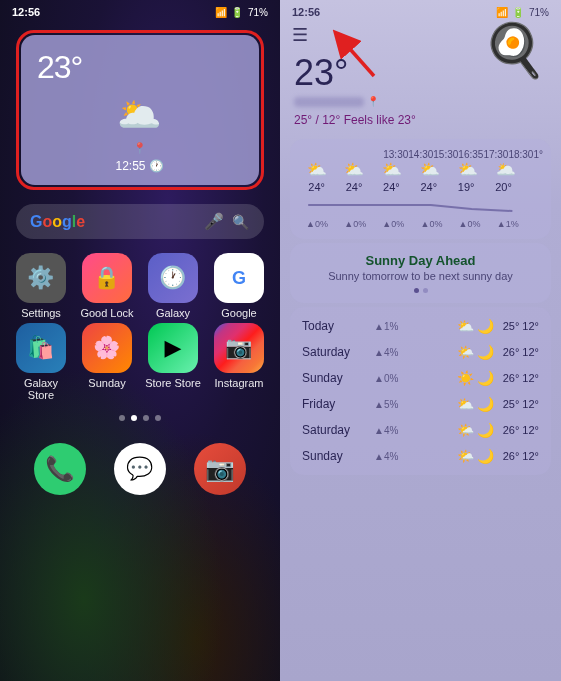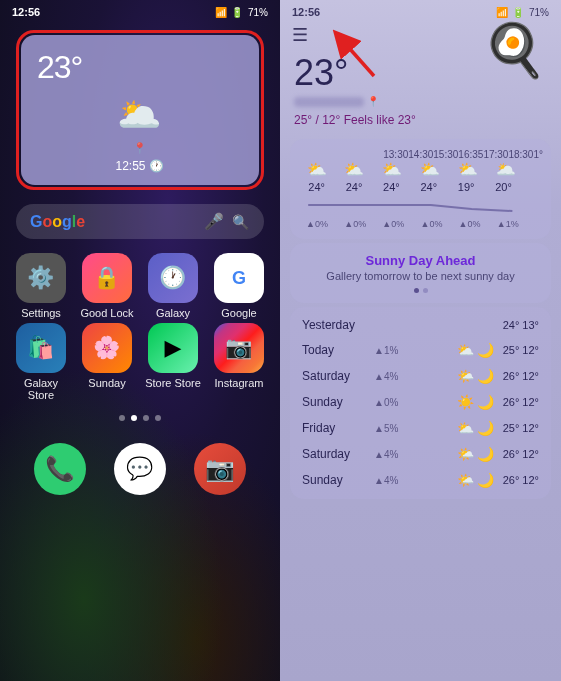--- a/index.html
+++ b/index.html
@@ -376,21 +376,21 @@
       background: rgba(180,175,220,0.5);
       border-radius: 14px;
       margin: 4px 10px;
       padding: 10px 14px;
       text-align: center;
     }
 
     .sunny-title {
       font-size: 13px;
       font-weight: 600;
-      color: #6d28d9;
+      color: #14532d;
     }
 
     .sunny-sub {
       font-size: 11px;
       color: #4a4575;
       margin-top: 2px;
     }
 
     .sunny-dots {
       display: flex;
@@ -607,35 +607,29 @@
       <span>▲0%</span>
       <span>▲0%</span>
       <span>▲0%</span>
       <span>▲1%</span>
       <span></span>
     </div>
   </div>
 
   <div class="sunny-card">
     <div class="sunny-title">Sunny Day Ahead</div>
-    <div class="sunny-sub">Gallery tomorrow to be next sunny day</div>
+    <div class="sunny-sub">Sunny tomorrow to be next sunny day</div>
     <div class="sunny-dots">
       <div class="sdot active"></div>
       <div class="sdot"></div>
     </div>
   </div>
 
   <div class="daily-list">
 
-    <div class="daily-row">
-      <span class="daily-day">Yesterday</span>
-      <span class="daily-rain"></span>
-      <div class="daily-icons"></div>
-      <span class="daily-temps">24° 13°</span>
-    </div>
 
     <div class="daily-row">
       <span class="daily-day">Today</span>
       <span class="daily-rain">▲1%</span>
       <div class="daily-icons">
           <span>⛅</span>
           <span>🌙</span>
         </div>
       <span class="daily-temps">25° 12°</span>
     </div>

